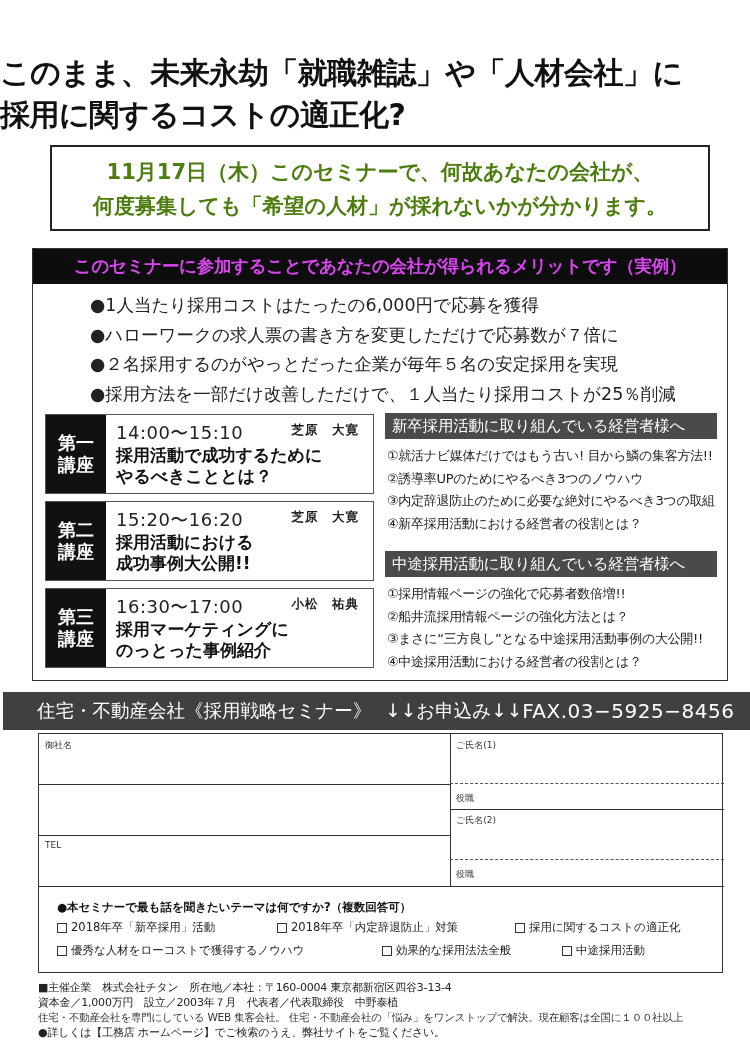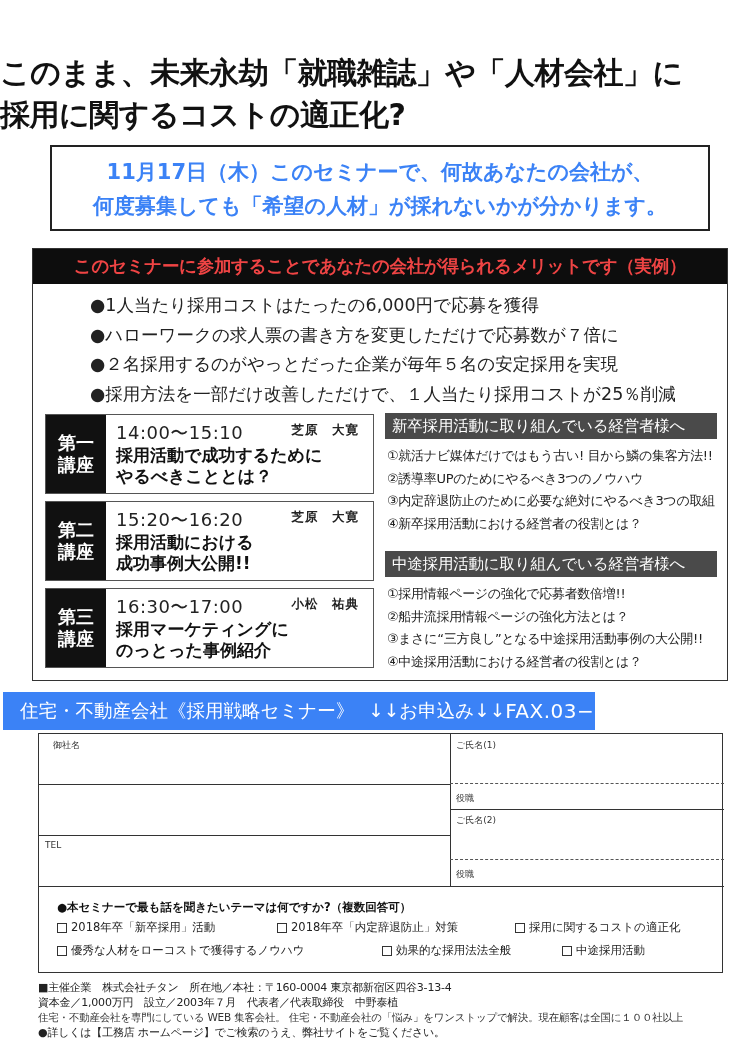--- a/index.html
+++ b/index.html
@@ -8,29 +8,29 @@
 
   .headline {
     position: absolute; left: 0; top: 52px; width: 750px;
     text-align: left; font-weight: bold; font-size: 30px; line-height: 42px;
     letter-spacing: -0.5px; color: #111;
   }
 
   .date-box {
     position: absolute; left: 50px; top: 145px; width: 660px; height: 86px;
     border: 2px solid #222; text-align: center; font-weight: bold;
-    font-size: 21px; line-height: 34px; padding-top: 8px; color: #3b82f6;
+    font-size: 21px; line-height: 34px; padding-top: 8px; color: #4d7c0f;
   }
 
   .merit-box {
     position: absolute; left: 32px; top: 248px; width: 696px; height: 433px;
     border: 1.5px solid #333;
   }
   .merit-header {
-    background: #0d0d0d; color: #ef4444; font-weight: bold; font-size: 17.5px;
+    background: #0d0d0d; color: #d946ef; font-weight: bold; font-size: 17.5px;
     height: 35px; line-height: 35px; text-align: center; letter-spacing: -0.3px;
   }
   .merit-list { position: absolute; left: 57px; top: 42px; }
   .merit-item { font-size: 17.5px; line-height: 29.5px; color: #222; white-space: nowrap; }
 
   .lecture {
     position: absolute; left: 12px; width: 329px; height: 80px;
     border: 1.5px solid #555; background: #fff;
   }
   .lecture-label {
@@ -56,23 +56,23 @@
     position: absolute; left: 352px; width: 332px;
   }
   .target-header {
     background: #4a4a4a; color: #fff; font-size: 15.5px; height: 26px;
     line-height: 26px; padding-left: 7px; letter-spacing: -0.2px; white-space: nowrap;
   }
   .target-item { font-size: 13px; line-height: 22.5px; color: #222; white-space: nowrap; padding-left: 2px; letter-spacing: -0.3px; }
   .target-list { margin-top: 6px; }
 
   .fax-bar {
-    position: absolute; left: 3px; top: 692px; width: 592px; height: 38px;
-    background: #3b82f6; color: #fff; font-size: 18.5px; line-height: 38px;
-    padding-left: 17px; white-space: nowrap; display: flex;
+    position: absolute; left: 3px; top: 692px; width: 747px; height: 38px;
+    background: #404040; color: #fff; font-size: 18.5px; line-height: 38px;
+    padding-left: 34px; white-space: nowrap; display: flex;
   }
   .fax-bar .fax-number { margin-left: auto; padding-right: 22px; font-size: 20px; letter-spacing: 0.5px; }
   .fax-bar .apply { margin-left: 14px; }
 
   .form {
     position: absolute; left: 38px; top: 733px; width: 685px; height: 240px;
     border: 1.5px solid #333;
   }
   .cell { position: absolute; font-size: 9px; color: #333; padding: 5px 6px; }
   .cell-label { display: block; }
@@ -181,21 +181,21 @@
 <div class="form">
 
   <div class="vline" style="left:411px; top:0; height:152px;"></div>
   <div class="hline" style="left:0; top:50px; width:411px;"></div>
   <div class="hline" style="left:0; top:101px; width:411px;"></div>
   <div class="hline" style="left:0; top:152px; width:685px;"></div>
   <div class="dline" style="left:411px; top:49px; width:274px;"></div>
   <div class="hline" style="left:411px; top:75px; width:274px;"></div>
   <div class="dline" style="left:411px; top:125px; width:274px;"></div>
 
-  <div class="cell" style="left:8px; top:0; width:411px; height:50px;">
+  <div class="cell" style="left:0; top:0; width:411px; height:50px;">
     <span class="cell-label">御社名</span>
   </div>
   <div class="cell" style="left:0; top:101px; width:411px; height:51px;">
     <span class="cell-label">TEL</span>
   </div>
   <div class="cell" style="left:411px; top:0; width:274px; height:49px;">
     <span class="cell-label">ご氏名(1)</span>
   </div>
   <div class="cell" style="left:411px; top:49px; width:274px; height:26px; padding-top:9px;">
     <span class="cell-label">役職</span>

